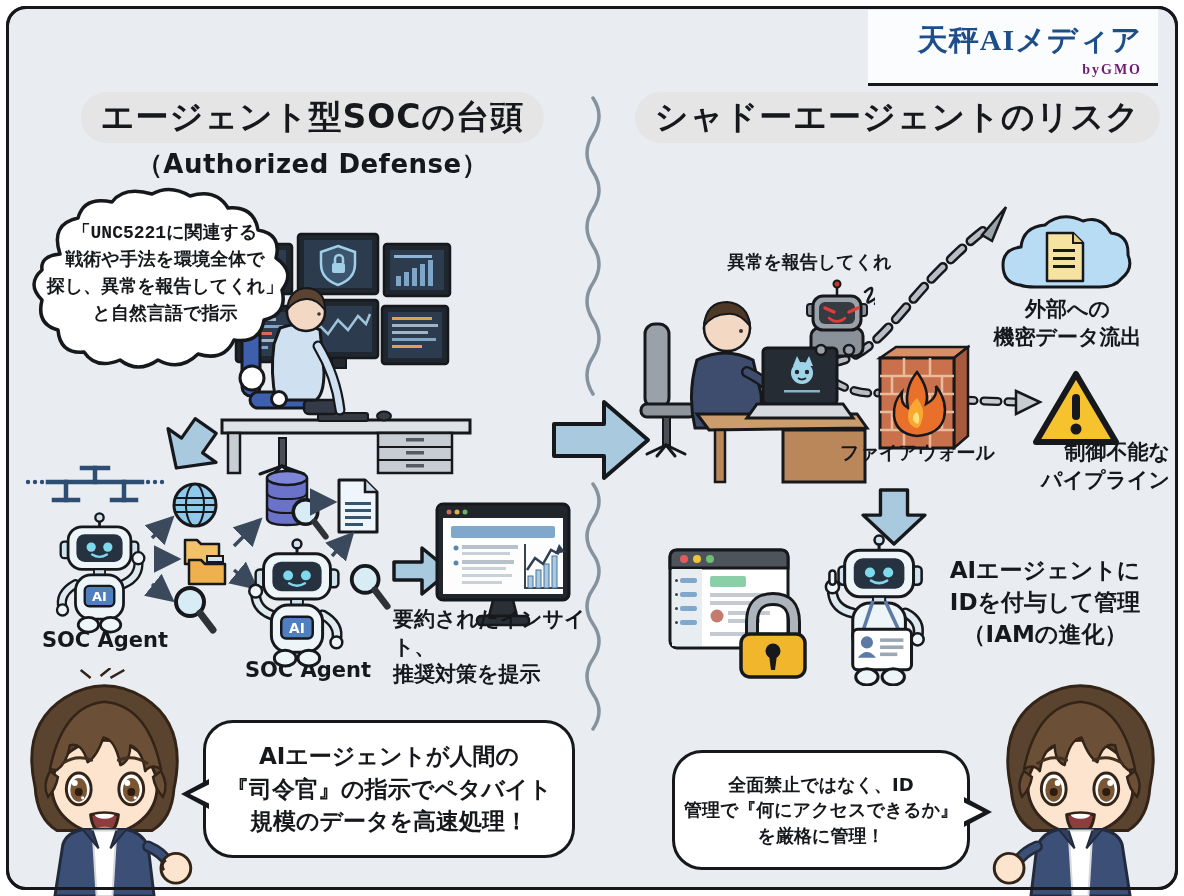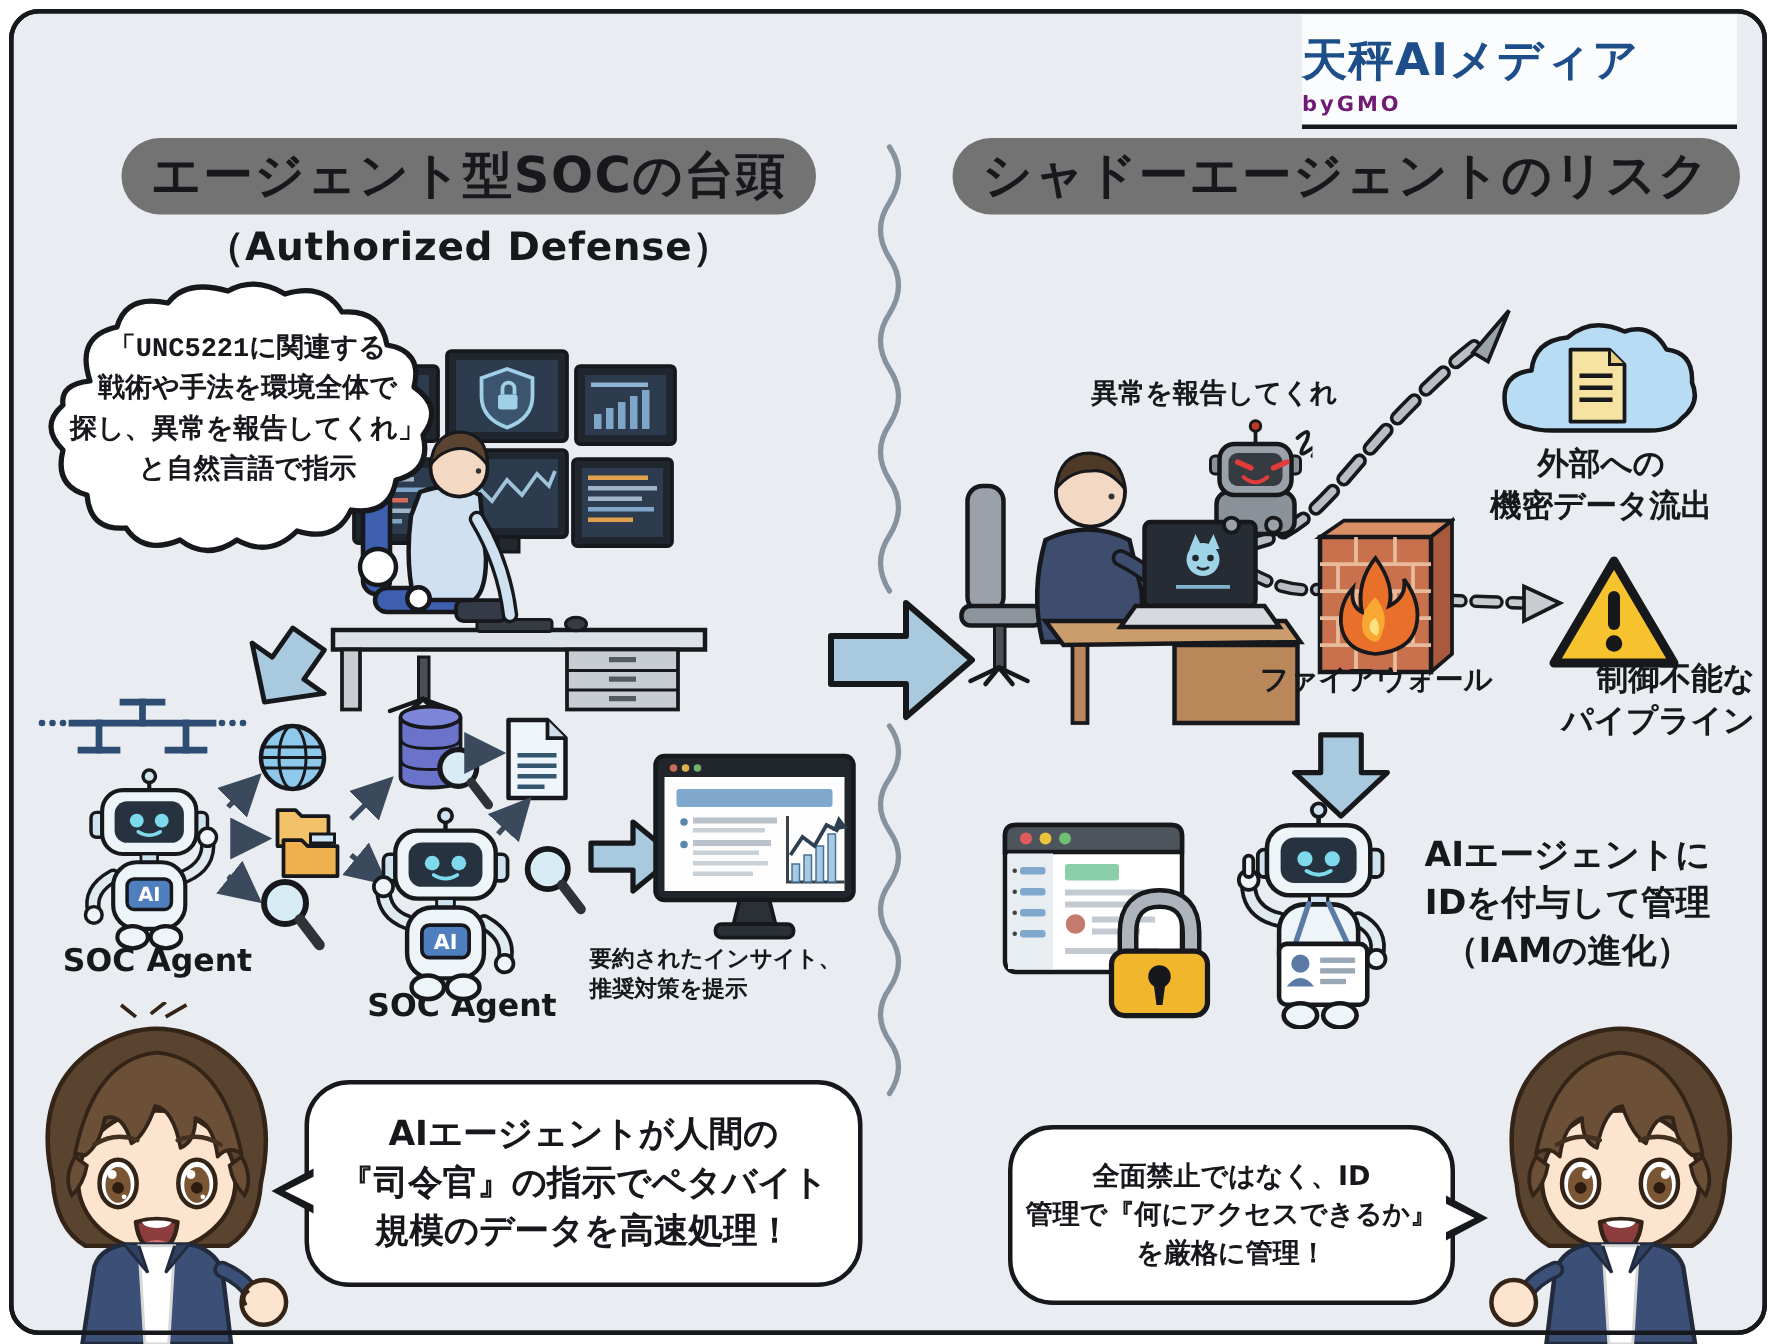--- a/index.html
+++ b/index.html
@@ -4,26 +4,26 @@
 <style>
   html,body{margin:0;padding:0;}
   body{font-family:"DejaVu Sans","Liberation Sans",sans-serif;}
   #canvas{position:relative;width:1184px;height:896px;background:#ffffff;overflow:hidden;}
   .abs{position:absolute;}
   .frame-bg{position:absolute;inset:6px;background:#e9edf1;border:3.5px solid #16181c;border-radius:20px;}
   .frame-line{position:absolute;inset:6px;border:3.5px solid #16181c;border-radius:20px;pointer-events:none;background:transparent;z-index:60;}
   .jp{color:#16181c;font-weight:700;}
   .pre{white-space:pre-line;}
   
-  .logo-box{position:absolute;left:868px;top:10px;width:290px;height:76px;background:#fafcfd;border-bottom:3px solid #16181c;z-index:5;text-align:left;padding-right:16px;box-sizing:border-box;}
+  .logo-box{position:absolute;left:868px;top:10px;width:290px;height:76px;background:#fafcfd;border-bottom:3px solid #16181c;z-index:5;text-align:right;padding-right:16px;box-sizing:border-box;font-family:Liberation Serif, serif;}
   .logo-title{font-size:30px;font-weight:800;color:#1d4e89;letter-spacing:1px;margin-top:10px;}
   .logo-by{font-size:14px;font-weight:800;color:#701a75;letter-spacing:2px;margin-top:1px;}
   
   .col-title{font-size:33px;font-weight:800;letter-spacing:1px;text-align:center;}
-  .pill{display:inline-block;background:#737373;border-radius:26px;padding:3px 20px;}
+  .pill{display:inline-block;background:#e5e5e5;border-radius:26px;padding:3px 20px;}
   .col-sub{font-size:26px;font-weight:800;text-align:center;letter-spacing:0.5px;}
   
   .cap{font-size:21px;line-height:1.32;}
   .bubble{position:absolute;background:#fff;border:3.5px solid #16181c;border-radius:30px;z-index:30;box-sizing:border-box;display:flex;align-items:center;justify-content:center;text-align:center;}
   .bubble-left::before{content:"";position:absolute;left:-25px;top:56px;border-style:solid;border-width:15px 28px 15px 0;border-color:transparent #16181c transparent transparent;}
   .bubble-left::after{content:"";position:absolute;left:-16px;top:60px;border-style:solid;border-width:11px 22px 11px 0;border-color:transparent #ffffff transparent transparent;}
   .bubble-right::before{content:"";position:absolute;right:-25px;top:44px;border-style:solid;border-width:15px 0 15px 28px;border-color:transparent transparent transparent #16181c;}
   .bubble-right::after{content:"";position:absolute;right:-16px;top:48px;border-style:solid;border-width:11px 0 11px 22px;border-color:transparent transparent transparent #ffffff;}
   svg{display:block;}
 </style>
@@ -298,21 +298,21 @@
     <path d="M92 44 V88 H130" fill="none" stroke="#3a4148" stroke-width="2"></path>
     <rect x="95" y="76" width="5" height="12" fill="#a8cbe3" stroke="#46729a" stroke-width="1"></rect>
       <rect x="103" y="70" width="5" height="18" fill="#a8cbe3" stroke="#46729a" stroke-width="1"></rect>
       <rect x="111" y="64" width="5" height="24" fill="#a8cbe3" stroke="#46729a" stroke-width="1"></rect>
       <rect x="119" y="56" width="5" height="32" fill="#a8cbe3" stroke="#46729a" stroke-width="1"></rect>
     <polyline points="94,70 102,58 110,64 118,50 126,54" fill="none" stroke="#2e3f52" stroke-width="2.5"></polyline>
     <polygon points="126,44 132,52 122,54" fill="#2e3f52"></polygon>
     <path d="M60 100 h20 l4 16 h-28 z" fill="#2a3036" stroke="#16181c" stroke-width="2.5"></path>
     <rect x="44" y="116" width="52" height="9" rx="4" fill="#2a3036" stroke="#16181c" stroke-width="2.5"></rect>
   </svg>
-  <div class="abs jp cap pre" style="left:393px;top:606px;width:225px;text-align:left;font-size:15px;margin-top:24px;">要約されたインサイト、
+  <div class="abs jp cap pre" style="left:393px;top:606px;width:225px;text-align:left;font-size:21px;">要約されたインサイト、
 推奨対策を提示</div>
 
   <svg class="abs" style="left:2px;top:668px;z-index:20;" width="205" height="228" viewBox="0 0 200 230">
     <path d="M30 120 Q16 58 60 30 Q100 6 140 30 Q184 58 170 122 Q168 152 148 164 L52 164 Q32 152 30 120 Z" fill="#5a4430" stroke="#342417" stroke-width="3"></path>
     <path d="M96 8 l10 -8 M106 10 l14 -8 M86 10 l-10 -8" stroke="#342417" stroke-width="2.5" fill="none"></path>
     <ellipse cx="100" cy="120" rx="53" ry="47" fill="#fce4cf" stroke="#342417" stroke-width="3"></ellipse>
     <path d="M45 102 Q58 38 100 34 Q144 38 157 102 Q148 96 141 104 Q138 82 126 78 Q126 94 116 98 Q111 72 99 70 Q92 90 83 95 Q77 74 65 78 Q62 96 52 103 Z" fill="#6b4f37" stroke="#342417" stroke-width="2.5" stroke-linejoin="round"></path>
     <path d="M45 104 q-8 14 -2 26 q8 -8 10 -20 Z M157 104 q8 14 2 26 q-8 -8 -10 -20 Z" fill="#6b4f37" stroke="#342417" stroke-width="2.5"></path>
     <path d="M58 96 Q72 87 87 93" fill="none" stroke="#43301f" stroke-width="3" stroke-linecap="round"></path>
     <path d="M114 93 Q129 87 143 96" fill="none" stroke="#43301f" stroke-width="3" stroke-linecap="round"></path>

